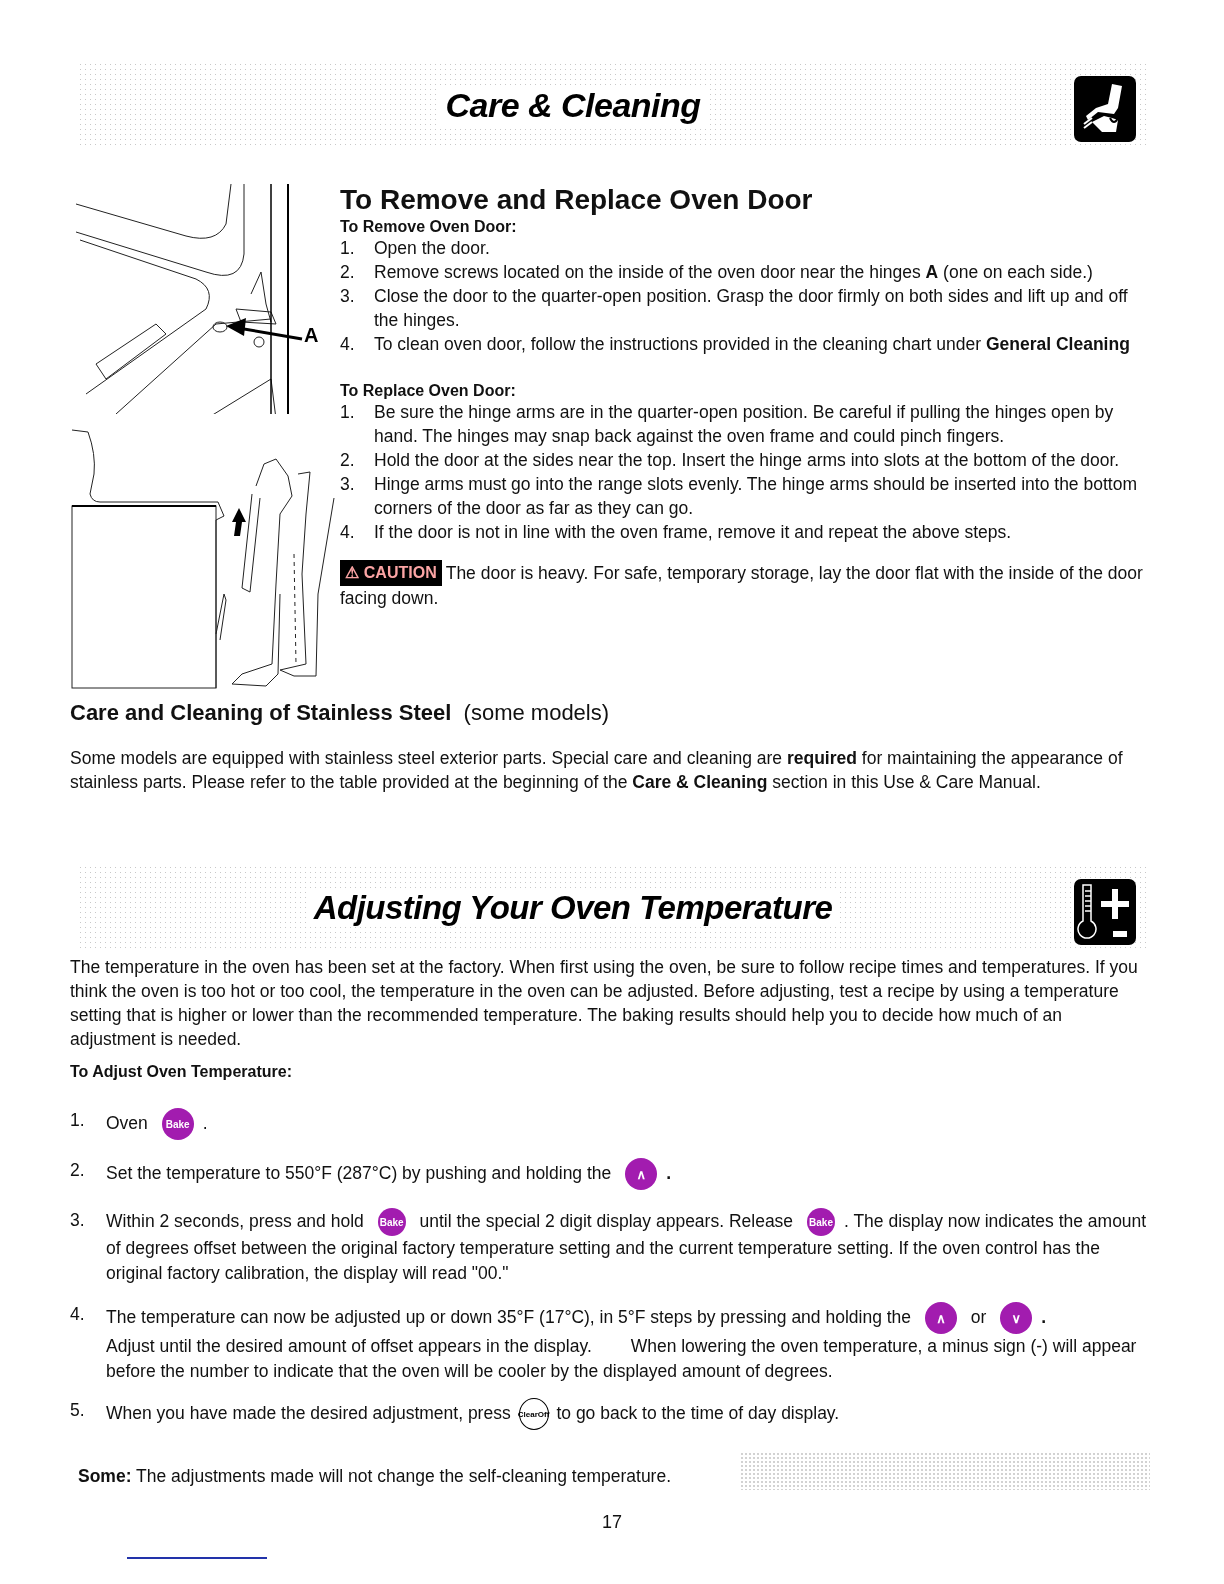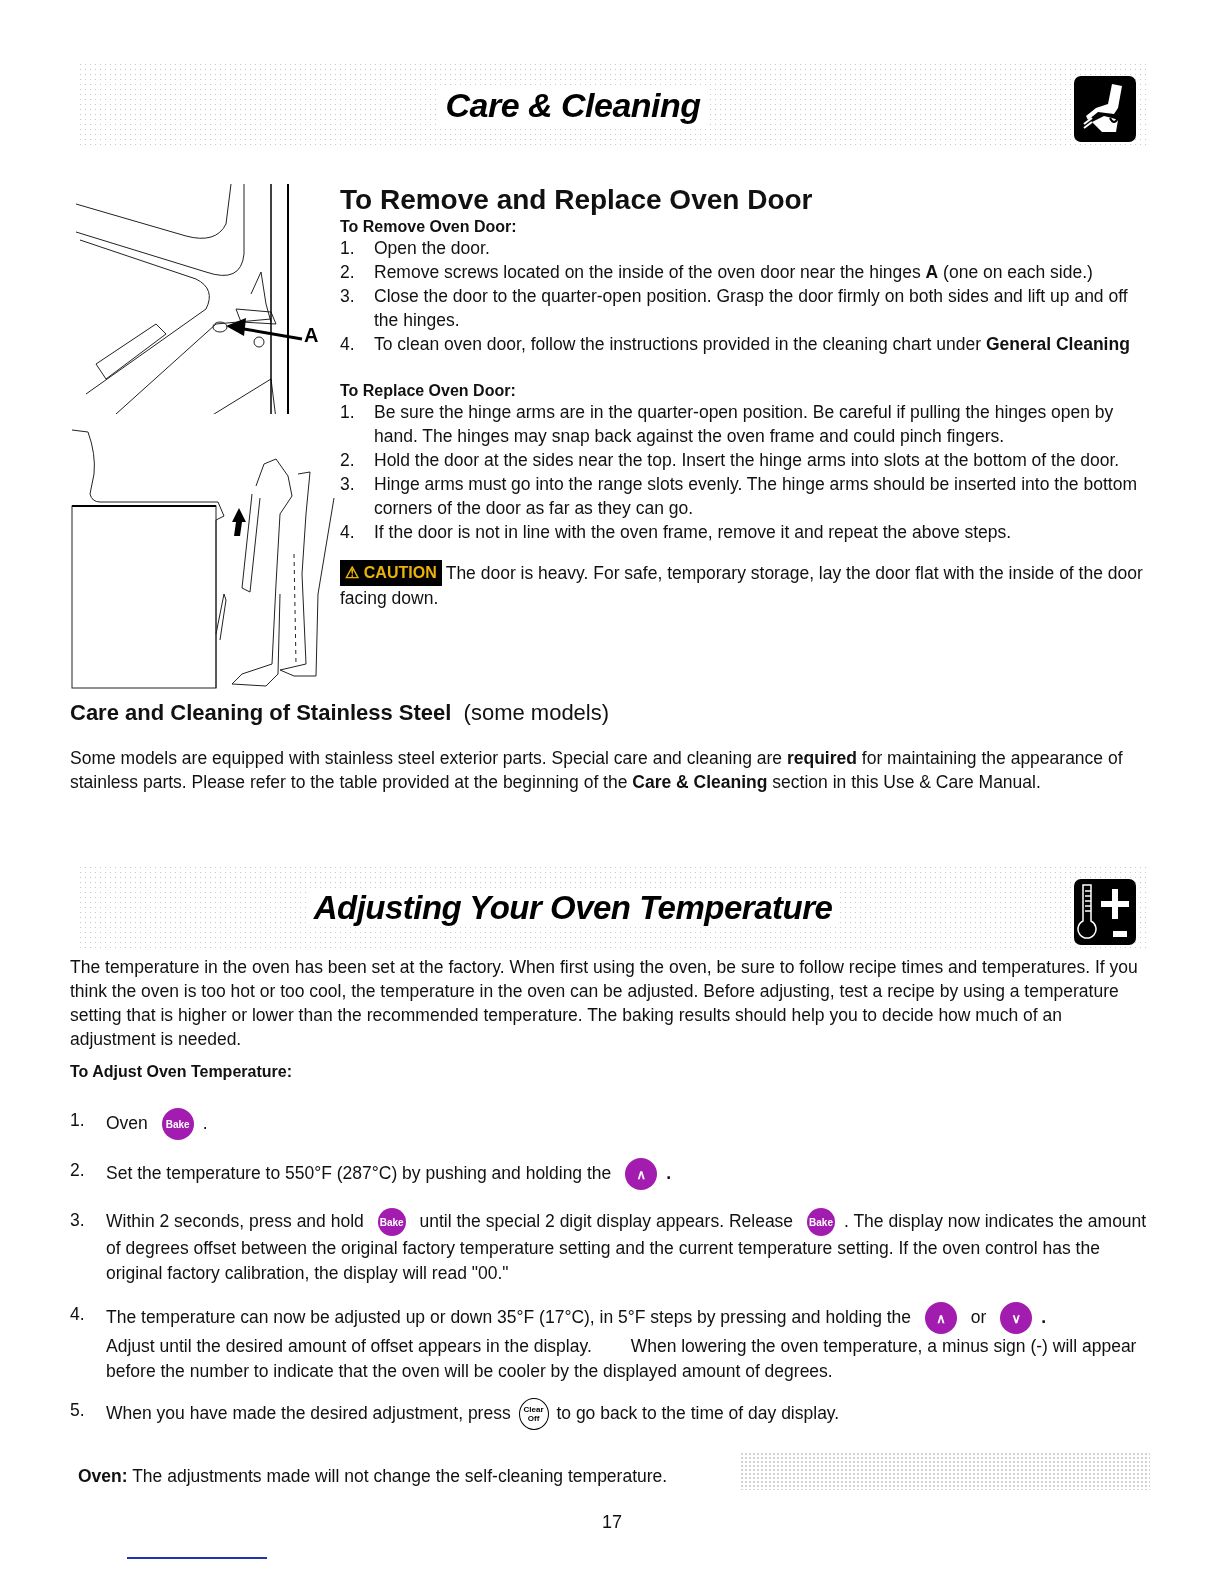--- a/index.html
+++ b/index.html
@@ -28,26 +28,26 @@
   .ol li { position: relative; padding-left: 34px; font-size: 17.5px; line-height: 24px; }
   .ol li .num { position: absolute; left: 0; top: 0; }
   .steps li { position: relative; padding-left: 36px; font-size: 17.5px; line-height: 25px; }
   .steps li .num { position: absolute; left: 0; top: 0; }
   .btn-circle {
     display: inline-flex; align-items: center; justify-content: center;
     width: 32px; height: 32px; border-radius: 50%; background: #a21caf; color: #fff;
     font-size: 10px; font-weight: bold; vertical-align: middle; margin: 0 9px;
   }
   .btn-outline {
-    display: inline-flex; flex-direction: column; align-items: center; justify-content: center;
+    display: inline-flex; flex-direction: row; align-items: center; justify-content: center;
     width: 28px; height: 30px; border-radius: 50%; border: 1.2px solid #000; color: #000;
     font-size: 8px; line-height: 9px; font-weight: bold; vertical-align: middle; margin: 0 3px;
   }
   .caution {
-    display: inline-block; background: #000; color: #eab308; font-weight: bold; font-size: 16px;
+    display: inline-block; background: #000; color: #fca5a5; font-weight: bold; font-size: 16px;
     padding: 1px 5px; margin-right: 4px; vertical-align: 1px;
   }
   b { font-weight: bold; }
   .note-strip {
     position: absolute; left: 740px; top: 1452px; width: 410px; height: 38px;
     background-image: radial-gradient(#cfcfcf 0.7px, transparent 0.8px); background-size: 4px 4px;
   }
 </style>
 </head>
 <body>
@@ -197,17 +197,17 @@
     <span class="btn-outline">
         <span>Clear</span>
         <span>Off</span>
       </span>
     <span>to go back to the time of day display.</span>
   </li>
 </ol>
 
 <div class="note-strip"></div>
 <div class="abs txt" style="left:78px; top:1464px;">
-  <b>Oven:</b><span> The adjustments made will not change the self-cleaning temperature.</span>
+  <b>Some:</b><span> The adjustments made will not change the self-cleaning temperature.</span>
 </div>
 
 <div class="abs" style="left:0; width:1224px; top:1512px; text-align:center; font-size:18px;">17</div>
 <div class="abs" style="left:127px; top:1557px; width:140px; height:2px; background:#2233aa;"></div>
 
 </body></html>

